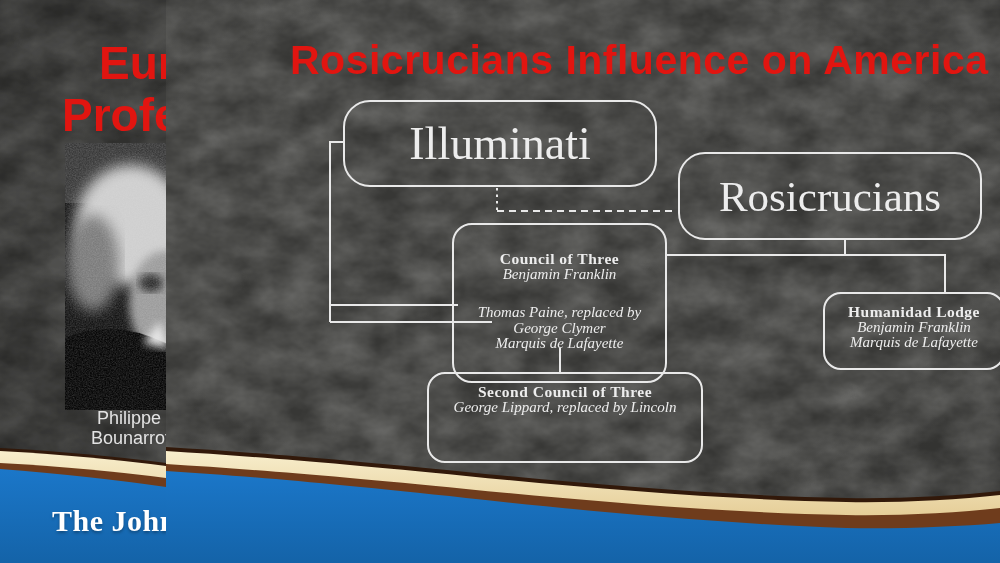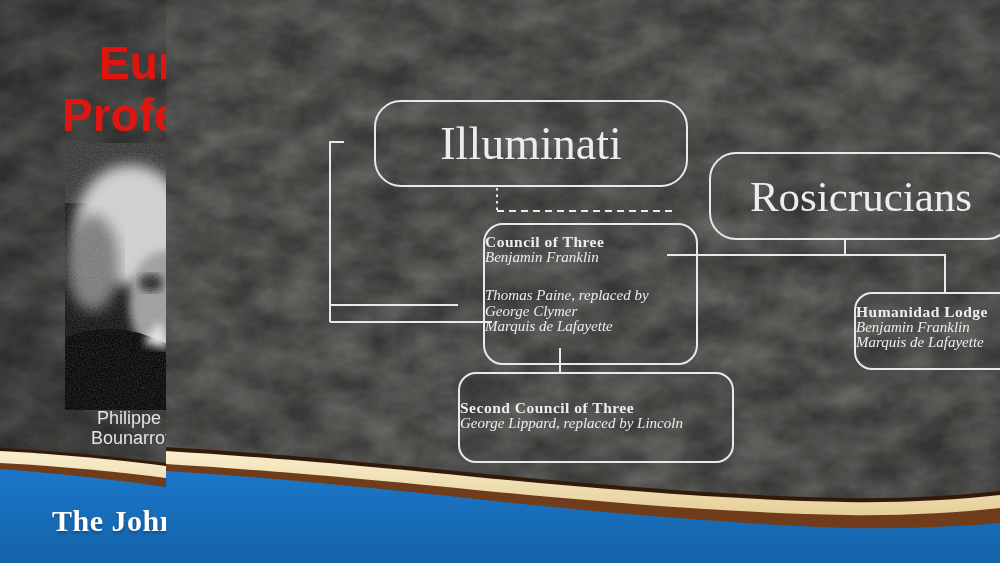--- a/index.html
+++ b/index.html
@@ -26,32 +26,32 @@
   .wave{position:absolute;left:0;pointer-events:none;}
   .wave-prev{top:443px;}
   .wave-main{top:440px;}
   .brand{position:absolute;top:504px;color:#ffffff;font-weight:bold;font-size:30px;
     font-family:"Liberation Serif",serif;letter-spacing:0.5px;white-space:nowrap;
     text-shadow:0 2px 3px rgba(0,0,0,0.3);z-index:6;}
   .brand-prev{left:52px;}
   .brand-main{left:52px;}
   .connectors{position:absolute;left:0;top:0;z-index:4;pointer-events:none;}
   .node{position:absolute;border:2px solid #e9e9e9;background:transparent;z-index:5;
-    color:#ededed;font-family:"Liberation Serif",serif;box-sizing:border-box;margin-left:31px;}
+    color:#ededed;font-family:"Liberation Serif",serif;text-align:center;box-sizing:border-box;}
   .node-big{display:flex;align-items:center;justify-content:center;border-radius:27px;
     border-width:2.5px;}
   .node-illuminati{left:177px;top:100px;width:314px;height:87px;font-size:46px;}
   .node-rosicrucians{left:512px;top:152px;width:304px;height:88px;font-size:43px;}
   .node-small{border-radius:20px;font-size:15px;line-height:15.5px;}
   .node-small .hd{font-weight:bold;letter-spacing:0.5px;font-size:15.5px;}
   .node-small .it{font-style:italic;}
-  .node-council{left:286px;top:223px;width:215px;height:142px;padding-top:9px;}
+  .node-council{left:286px;top:223px;width:215px;height:160px;padding-top:26px;}
   .note-gap{margin-top:23px;}
   .node-humanidad{left:657px;top:292px;width:182px;height:78px;padding-top:10px;border-radius:18px;}
-  .node-second{left:261px;top:372px;width:276px;height:91px;padding-top:26px;border-radius:18px;}
+  .node-second{left:261px;top:372px;width:276px;height:91px;padding-top:10px;border-radius:18px;}
   p{margin:0;}
 </style>
 </head>
 <body>
 
 <div class="screen">
 
   <svg class="bg-tex" width="1000" height="563">
     <defs>
       <filter id="rough" x="0" y="0" width="100%" height="100%">
@@ -109,20 +109,21 @@
       <path d="M0 5 Q 90 10 166 20 L166 120 L0 120 Z" fill="#32190a"></path>
       <path d="M0 8 Q 90 13 166 23 L166 120 L0 120 Z" fill="url(#goldP)"></path>
       <path d="M0 20 Q 90 25 166 35 L166 120 L0 120 Z" fill="#6f3c1c"></path>
       <path d="M0 26 Q 90 33 166 44 L166 120 L0 120 Z" fill="url(#blueP)"></path>
     </svg>
     <div class="brand brand-prev">The John B</div>
   </div>
 
   <div class="slide slide-main">
 
+    <div class="red-title main-title">Rosicrucians Influence on America</div>
 
     <svg class="connectors" width="834" height="563" viewBox="0 0 834 563">
       <g stroke="#e9e9e9" stroke-width="2" fill="none">
         <path d="M178 142 L164 142 L164 322"></path>
         <path d="M164 305 L292 305"></path>
         <path d="M164 322 L326 322"></path>
         <path d="M331 188 L331 211" stroke-dasharray="2.5 4"></path>
         <path d="M331 211 L511 211" stroke-dasharray="7 5"></path>
         <path d="M679 240 L679 255"></path>
         <path d="M501 255 L779 255 L779 292"></path>

